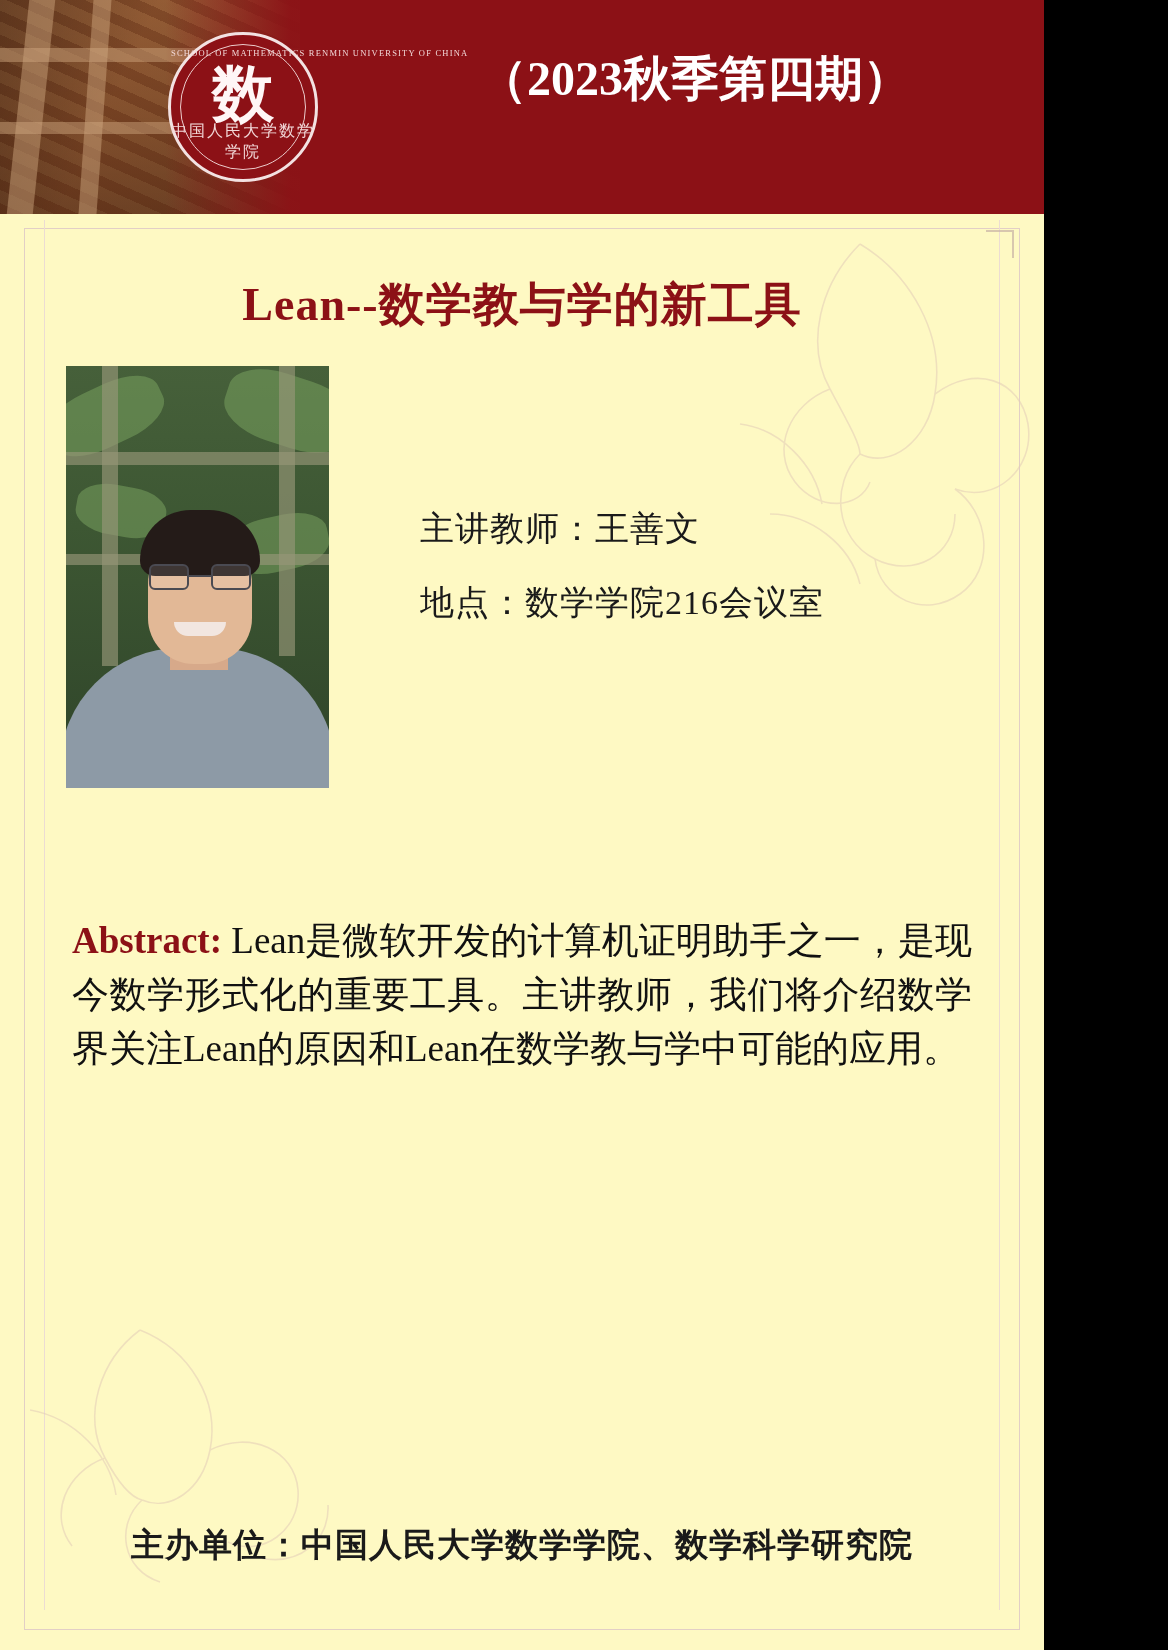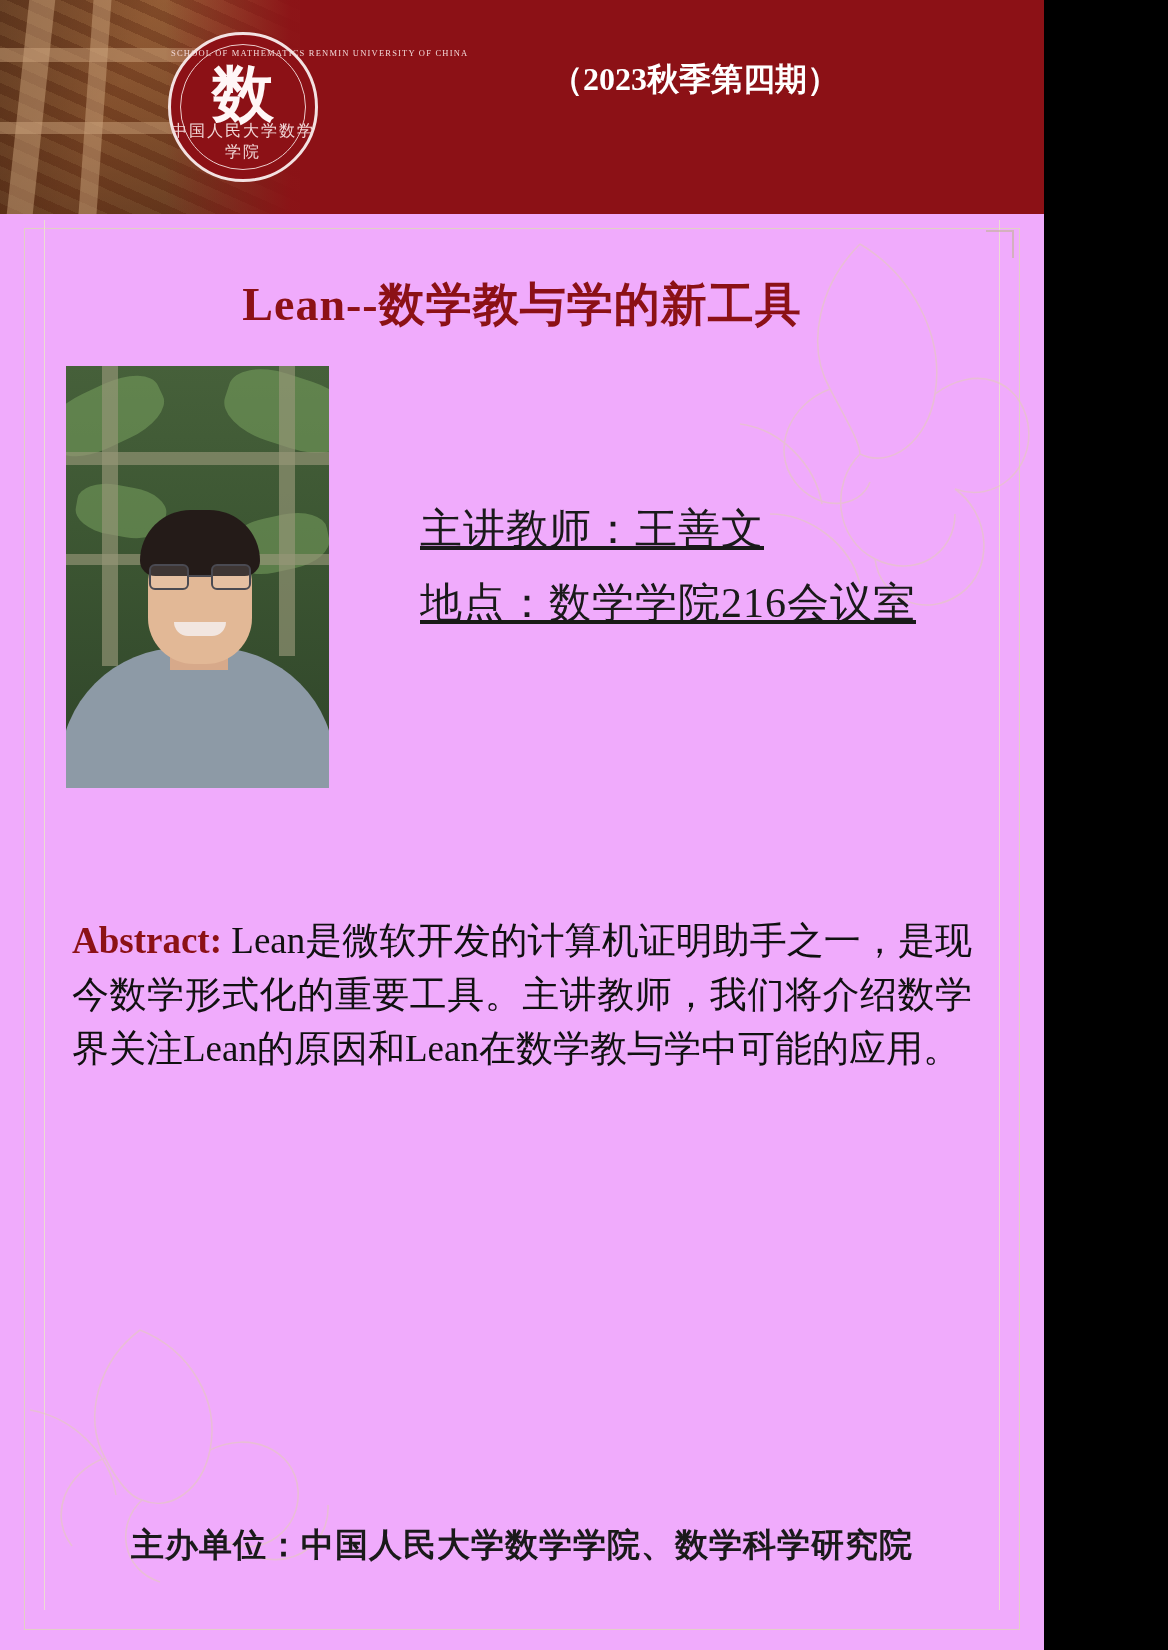--- a/index.html
+++ b/index.html
@@ -107,32 +107,32 @@
   }
   #header-title-main {
     font-size: 58px;
     font-weight: 700;
     line-height: 66px;
     letter-spacing: 2px;
     white-space: nowrap;
   }
   #header-title-sub {
     margin-top: 6px;
-    font-size: 32px;
+    font-size: 48px;
     line-height: 46px;
     font-weight: 700;
     padding-left: 60px;
   }
 
   
   #body {
     position: relative;
     width: 1044px;
     height: 1436px;
-    background: #f0abfc;
+    background: #fef9c3;
     overflow: hidden;
   }
 
   
   #frame-outer {
     position: absolute;
     left: 24px; top: 14px;
     right: 24px; bottom: 20px;
     border: 1px solid #e2cfc6;
   }
@@ -252,25 +252,24 @@
     position: absolute;
     left: 108px; bottom: 152px;
     width: 52px; height: 14px;
     background: #f2e6e0;
     border-radius: 0 0 26px 26px;
   }
 
   #meta {
     position: absolute;
     left: 420px; top: 278px;
-    font-size: 42px;
+    font-size: 34px;
     line-height: 74px;
     color: #1a1a1a;
     letter-spacing: 1px;
-    text-decoration: underline;
   }
   #meta .row { white-space: nowrap; }
 
   #abstract {
     position: absolute;
     left: 72px; top: 700px;
     width: 900px;
     font-size: 37px;
     line-height: 54px;
     color: #111111;

